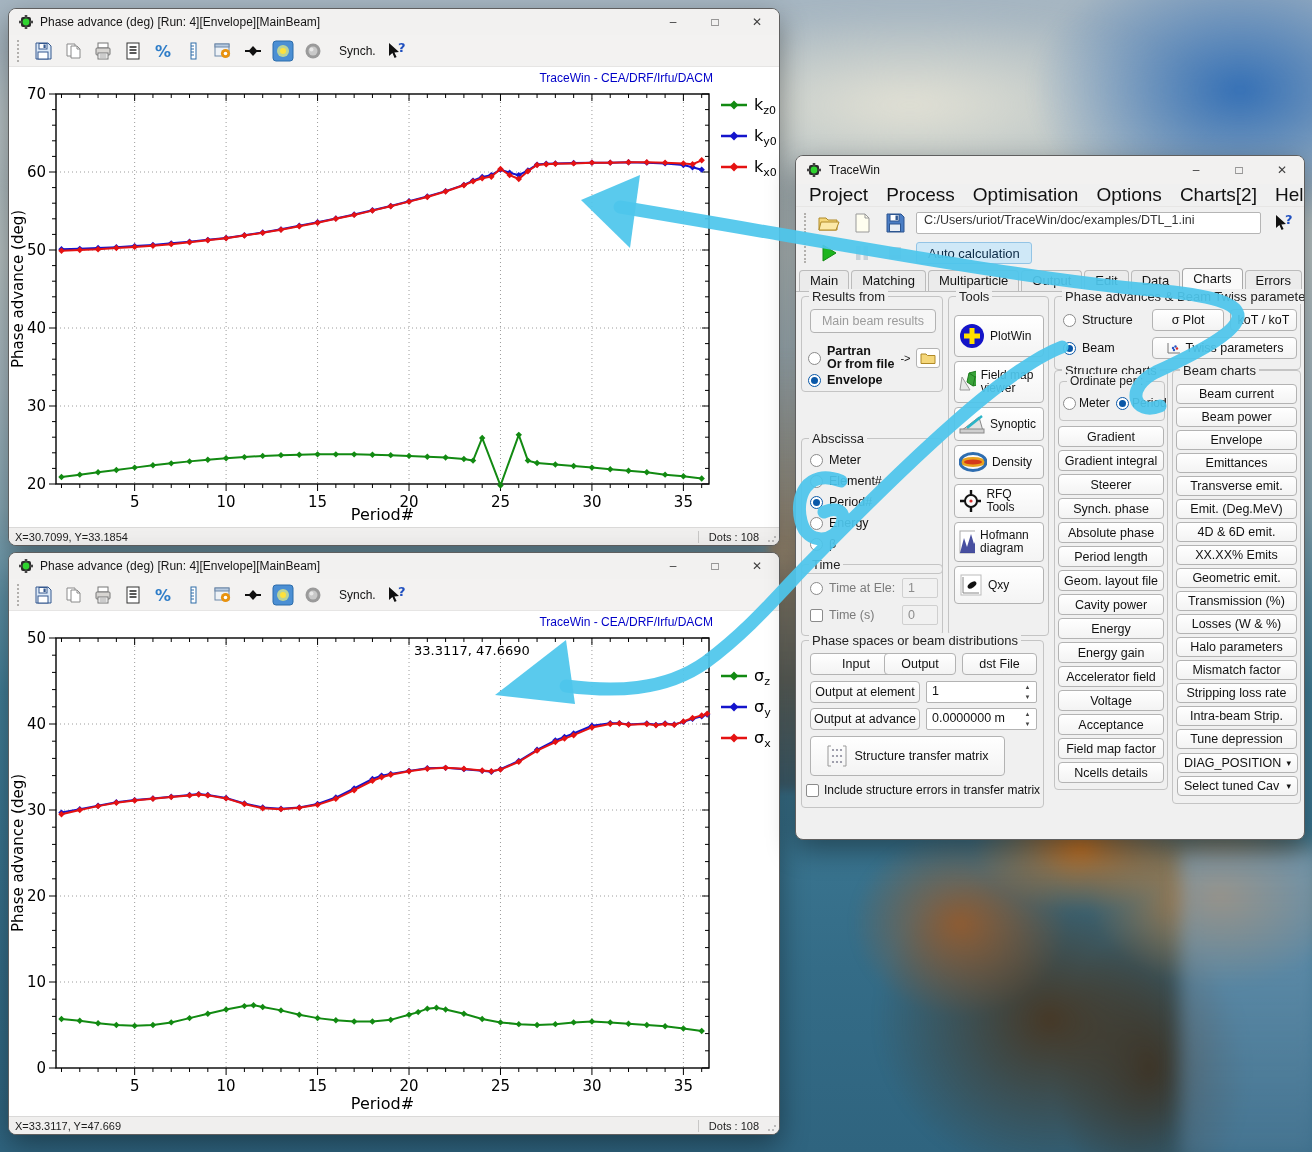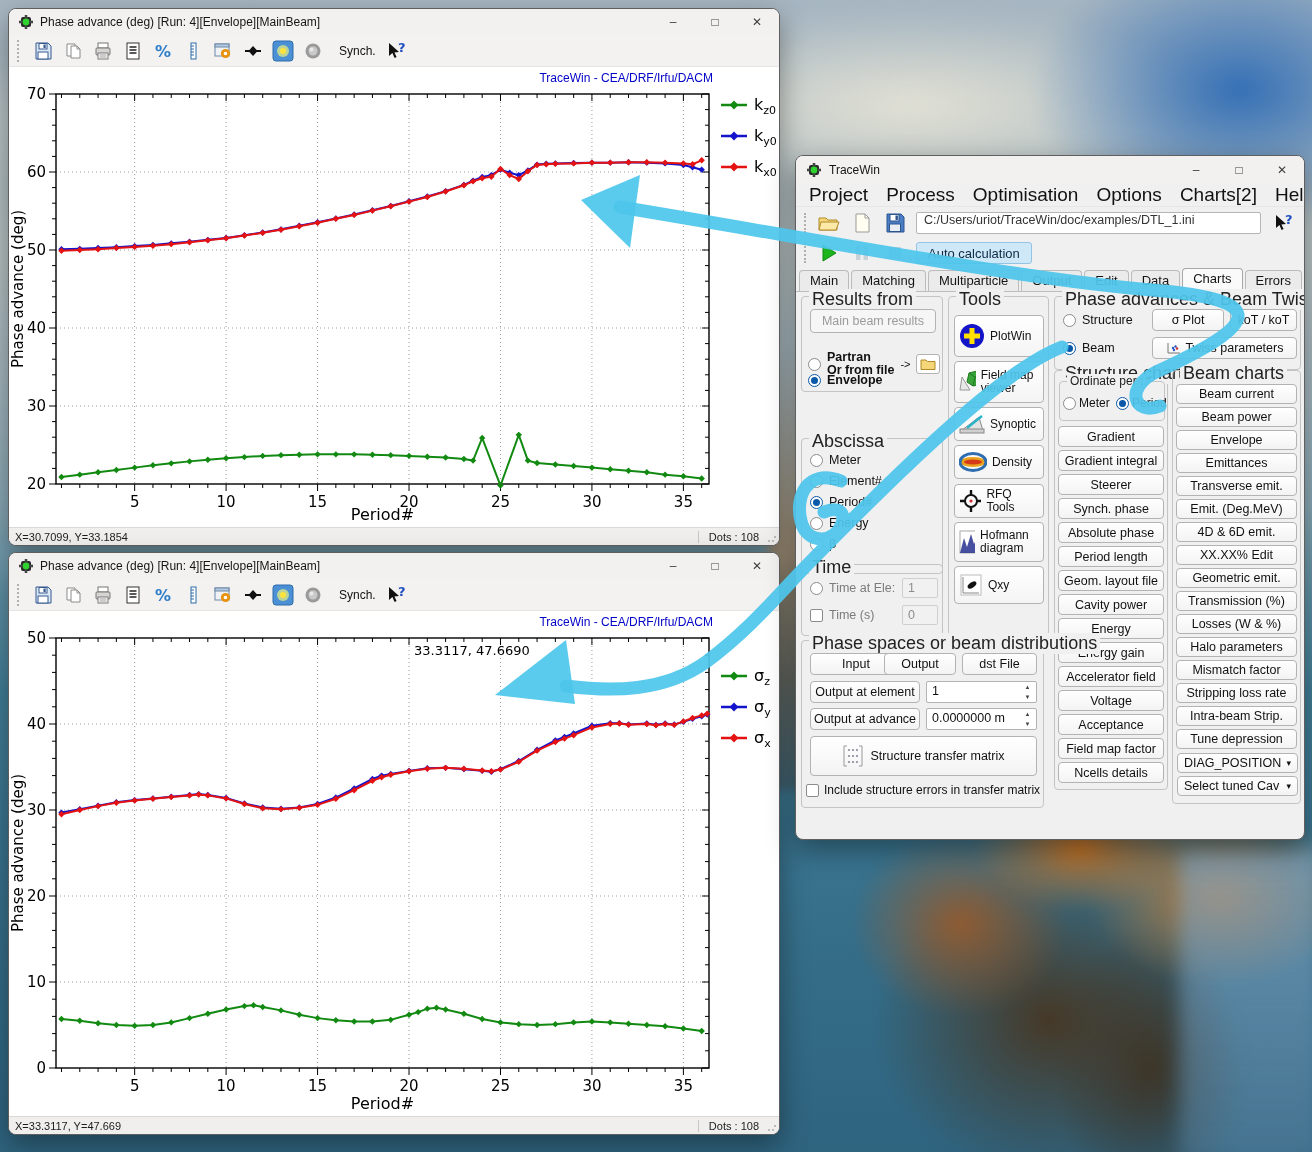--- a/index.html
+++ b/index.html
@@ -50,21 +50,21 @@
   .tb1{height:32px;border-top:1px solid #e7e6e5;}
   .tb2{height:30px;}
   .tbhandle{width:4px;height:20px;border-left:2px dotted #b2b0ad;}
   .pathfield{flex:1;height:22px;background:#fff;border:1px solid #b5b5b5;border-radius:2px;font-size:12.5px;color:#333;padding:0 7px;white-space:nowrap;overflow:hidden;}
   .autocalc{height:22px;display:flex;align-items:center;padding:0 11px;background:#cfe8f7;border:1px solid #93c4e5;border-radius:3px;font-size:13px;color:#0b2a45;}
   .tw-tabs{display:flex;align-items:flex-end;height:24px;padding:0 3px;background:#f0f0f0;border-bottom:1px solid #bdbdbd;}
   .tab{font-size:13px;padding:2px 10px 3px;border:1px solid #bbb;border-bottom:none;border-radius:4px 4px 0 0;background:#ebebeb;margin-right:2px;color:#141414;height:21px;white-space:nowrap;}
   .tab.active{background:#fafafa;height:24px;margin-bottom:-1px;border-color:#a8a8a8;}
   .tw-content{position:relative;height:519px;background:#f0f0f0;font-size:12.5px;color:#111;}
   .group{position:absolute;border:1px solid #c4c4c4;border-radius:4px;}
-  .group-label{position:absolute;top:-8px;left:7px;background:#f0f0f0;padding:0 3px;font-size:18px;color:#222;white-space:nowrap;}
+  .group-label{position:absolute;top:-8px;left:7px;background:#f0f0f0;padding:0 3px;font-size:13px;color:#222;white-space:nowrap;}
   .btn{display:flex;align-items:center;justify-content:center;background:linear-gradient(#ffffff,#f3f3f3);border:1px solid #b3b3b3;border-radius:4px;font-size:12.5px;color:#111;white-space:nowrap;}
   .btn.disabled{color:#9b9b9b;background:#f6f6f6;}
   .abs{position:absolute;}
   .radio-row{position:absolute;display:flex;align-items:center;gap:6px;}
   .radio{width:13px;height:13px;border:1px solid #8b8b8b;border-radius:50%;background:#fff;position:relative;flex:none;}
   .radio.checked{border:1.5px solid #0a58a8;}
   .radio.checked::after{content:'';position:absolute;inset:2px;background:#0a58a8;border-radius:50%;}
   .chk{width:13px;height:13px;border:1px solid #8b8b8b;border-radius:2px;background:#fff;flex:none;}
   .field{background:#fff;border:1px solid #b3b3b3;border-radius:2px;font-size:12.5px;padding:2px 5px;position:absolute;overflow:hidden;white-space:nowrap;}
   .field.dis{background:#f1f1f1;color:#8d8d8d;border-color:#cfcfcf;}
@@ -983,21 +983,21 @@
       <span class="tab active">Charts</span>
       <span class="tab">Errors</span>
       <span class="tab">VA</span>
     </div>
 
   <div class="tw-content">
 
     <div class="group" style="left:5px;top:4px;width:142px;height:96px;">
       <span class="group-label">Results from</span>
       <div class="btn disabled abs" style="left:8px;top:12px;width:126px;height:24px;">Main beam results</div>
-      <div class="radio-row" style="left:6px;top:54px;">
+      <div class="radio-row" style="left:6px;top:48px;">
         <span class="radio"></span>
         <span class="bold" style="line-height:13px;font-size:12.5px;">
           <span>Partran</span><br>
           <span>Or from file</span>
         </span>
         <span style="font-size:11px;">-&gt;</span>
         <span class="ticon" style="width:24px;height:20px;border:1px solid #b3b3b3;border-radius:3px;background:#fff;">
           <svg width="16" height="12">
               <path d="M1 2h5l1.5 1.5H15v8H1z" fill="#f5d77a" stroke="#b08a28"></path>
             </svg>
@@ -1127,21 +1127,21 @@
     <div class="group" style="left:376px;top:78px;width:129px;height:434px;">
       <span class="group-label">Beam charts</span>
       <div style="position:absolute;left:0;top:10px;right:0;">
           <button class="btn bbtn">Beam current</button>
           <button class="btn bbtn">Beam power</button>
           <button class="btn bbtn">Envelope</button>
           <button class="btn bbtn">Emittances</button>
           <button class="btn bbtn">Transverse emit.</button>
           <button class="btn bbtn">Emit. (Deg.MeV)</button>
           <button class="btn bbtn">4D &amp; 6D emit.</button>
-          <button class="btn bbtn">XX.XX% Edit</button>
+          <button class="btn bbtn">XX.XX% Emits</button>
           <button class="btn bbtn">Geometric emit.</button>
           <button class="btn bbtn">Transmission (%)</button>
           <button class="btn bbtn">Losses (W &amp; %)</button>
           <button class="btn bbtn">Halo parameters</button>
           <button class="btn bbtn">Mismatch factor</button>
           <button class="btn bbtn">Stripping loss rate</button>
           <button class="btn bbtn">Intra-beam Strip.</button>
           <button class="btn bbtn">Tune depression</button>
         </div>
       <div class="btn bbtn combo abs" style="left:4px;top:382px;margin:0;">
@@ -1206,21 +1206,21 @@
           </span>
       </span>
       <div class="btn abs" style="left:8px;top:67px;width:110px;height:22px;">Output at advance</div>
       <span class="field" style="left:124px;top:67px;width:111px;height:22px;">
         <span>0.0000000 m</span>
         <span class="spinner">
             <span>▲</span>
             <span>▼</span>
           </span>
       </span>
-      <div class="btn abs" style="left:8px;top:95px;width:227px;height:40px;gap:6px;text-align:right;">
+      <div class="btn abs" style="left:8px;top:95px;width:195px;height:40px;gap:6px;text-align:right;">
         <svg width="22" height="24">
             <path d="M5 2H2v20h3M17 2h3v20h-3" fill="none" stroke="#999"></path>
             <g fill="#8a8a9a">
               <circle cx="7" cy="6" r="1.1"></circle>
               <circle cx="11" cy="6" r="1.1"></circle>
               <circle cx="15" cy="6" r="1.1"></circle>
               <circle cx="7" cy="12" r="1.1"></circle>
               <circle cx="11" cy="12" r="1.1"></circle>
               <circle cx="15" cy="12" r="1.1"></circle>
               <circle cx="7" cy="18" r="1.1"></circle>

